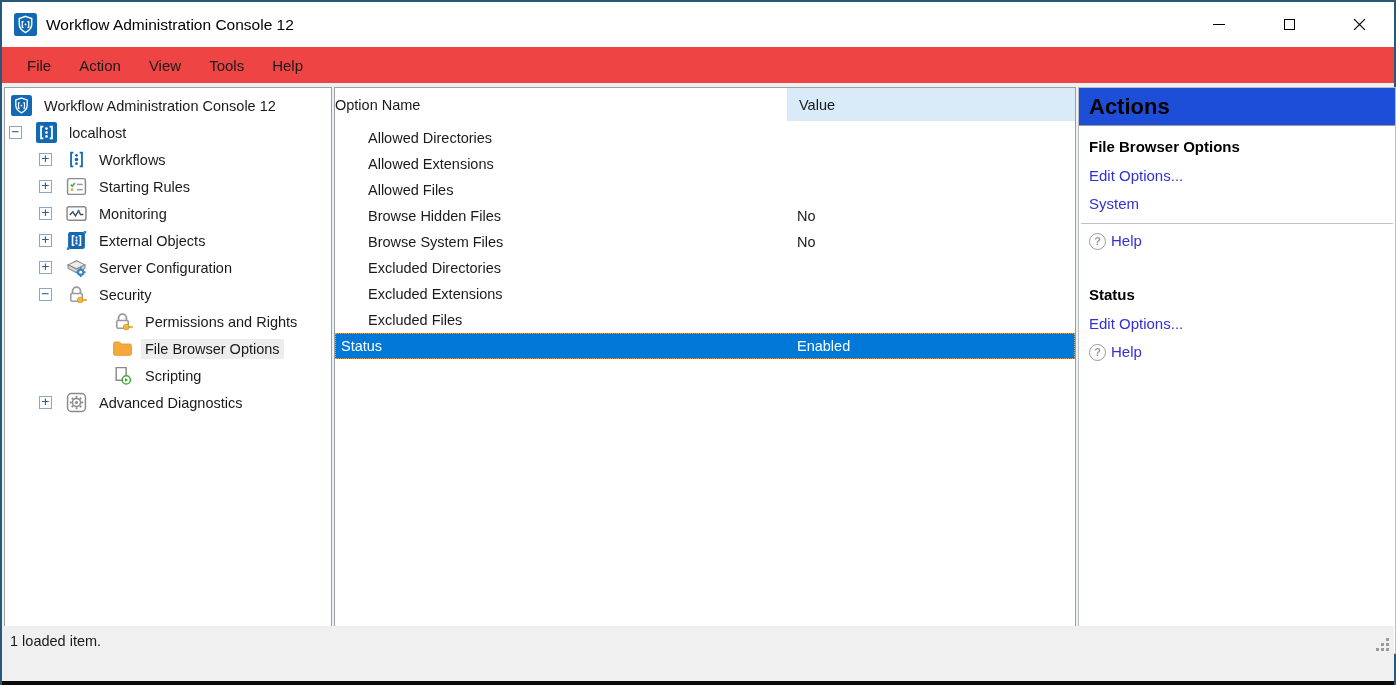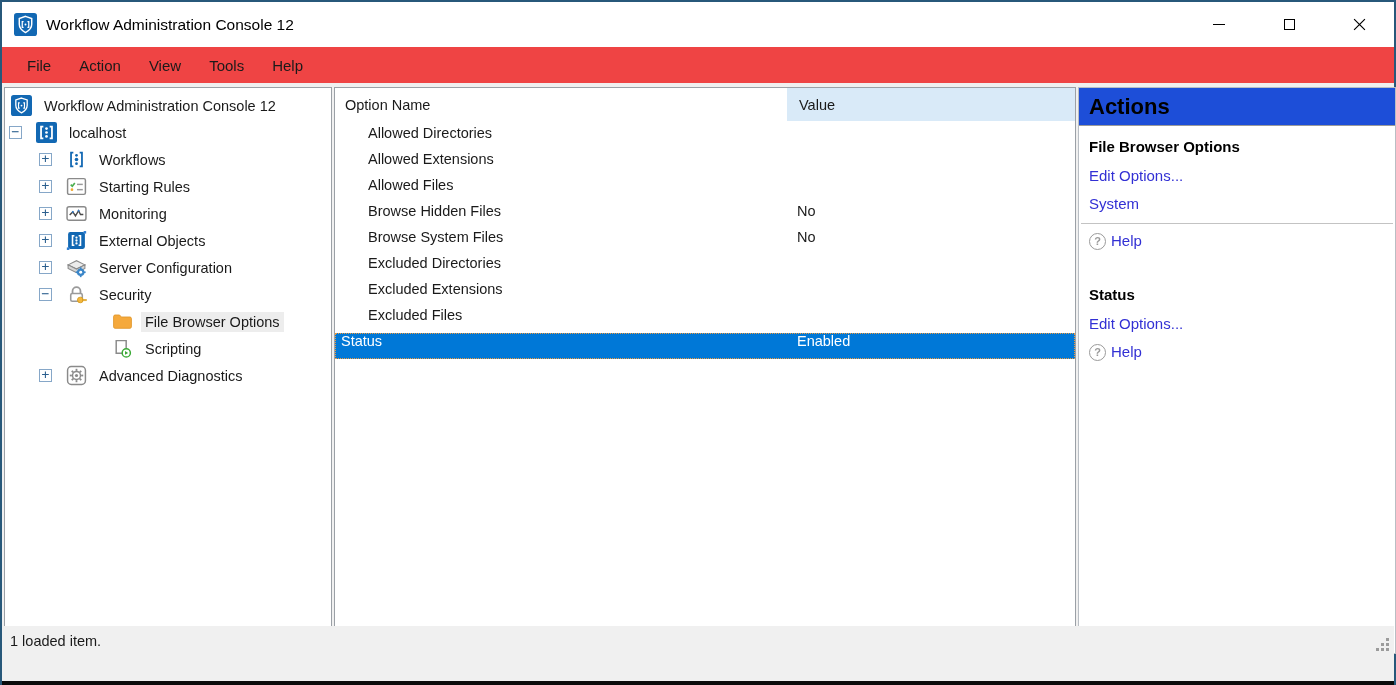--- a/index.html
+++ b/index.html
@@ -40,24 +40,24 @@
     font-size:13px; line-height:10px; text-align:center;
     font-family:"DejaVu Sans Mono",monospace;
   }
   .expander:empty { visibility:hidden; }
   .ticon { width:21px; height:21px; flex:none; margin-right:8px; display:flex; align-items:center; justify-content:center; }
   .ticon svg { width:100%; height:100%; }
   .tlabel { font-size:14.5px; padding:2px 4px; }
   .tree-row.selected .tlabel { background:#ededed; }
   
   .list-header { height:33px; display:flex; align-items:center; font-size:14.5px; color:#1a1a1a; }
-  .hcol-name { width:452px; padding-left:10px; height:100%; display:flex; align-items:center; }
+  .hcol-name { width:452px; padding-left:0; height:100%; display:flex; align-items:center; }
   .hcol-value { flex:1; height:100%; display:flex; align-items:center; padding-left:12px; background:#d9eaf8; }
   .list-rows { padding-top:4px; }
-  .list-row { height:26px; display:flex; align-items:flex-start; font-size:14.5px; }
+  .list-row { height:26px; display:flex; align-items:center; font-size:14.5px; }
   .cell-name { width:452px; padding-left:33px; white-space:nowrap; overflow:hidden; }
   .cell-value { flex:1; padding-left:10px; white-space:nowrap; }
   .list-row.selected { background:#0078d7; color:#fff; outline:1px dotted #ef9b3d; outline-offset:-1px; }
   .list-row.selected .cell-name { padding-left:6px; }
   
   .hscroll { position:absolute; left:1px; right:1px; bottom:3px; height:20px; background:#f5f5f5; border-top:1px solid #eaeaea; }
   .sbtn { position:absolute; top:0; width:20px; height:20px; display:flex; align-items:center; justify-content:center; background:#f5f5f5; }
   .sbtn.left { left:0; } .sbtn.right { right:0; }
   .sthumb { position:absolute; left:20px; top:0; width:658px; height:20px; background:#c8c8c8; }
   
@@ -230,20 +230,32 @@
           <svg viewBox="0 0 20 20">
               <path d="M6.2 9V6.8a3.8 3.8 0 017.6 0V9" fill="none" stroke="#9a9a9a" stroke-width="1.7"></path>
               <rect x="4.5" y="9" width="11" height="7.5" rx="1.5" fill="#fff" stroke="#9a9a9a" stroke-width="1.5"></rect>
               <circle cx="13.6" cy="15.2" r="2.7" fill="#f5b73c" stroke="#d29a20" stroke-width="0.8"></circle>
               <rect x="15.8" y="14.6" width="3.6" height="1.4" fill="#f5b73c" stroke="#d29a20" stroke-width="0.5"></rect>
             </svg>
         </span>
         <span class="tlabel">Security</span>
       </div>
 
+      <div class="tree-row lvl3">
+        <span class="expander"></span>
+        <span class="ticon">
+          <svg viewBox="0 0 20 20">
+              <path d="M6.2 9V6.8a3.8 3.8 0 017.6 0V9" fill="none" stroke="#9a9a9a" stroke-width="1.7"></path>
+              <rect x="4.5" y="9" width="11" height="7.5" rx="1.5" fill="#fff" stroke="#9a9a9a" stroke-width="1.5"></rect>
+              <circle cx="13.6" cy="15.2" r="2.7" fill="#f5b73c" stroke="#d29a20" stroke-width="0.8"></circle>
+              <rect x="15.8" y="14.6" width="3.6" height="1.4" fill="#f5b73c" stroke="#d29a20" stroke-width="0.5"></rect>
+            </svg>
+        </span>
+        <span class="tlabel">Permissions and Rights</span>
+      </div>
 
       <div class="tree-row lvl3 selected">
         <span class="expander"></span>
         <span class="ticon">
           <svg viewBox="0 0 20 20">
               <path d="M1.5 5.2c0-.8.6-1.4 1.4-1.4h4.3l1.7 1.9h8.2c.8 0 1.4.6 1.4 1.4v8c0 .8-.6 1.4-1.4 1.4H2.9c-.8 0-1.4-.6-1.4-1.4z" fill="#f5a93c" stroke="#e0962a" stroke-width="0.8"></path>
             </svg>
         </span>
         <span class="tlabel">File Browser Options</span>
       </div>

